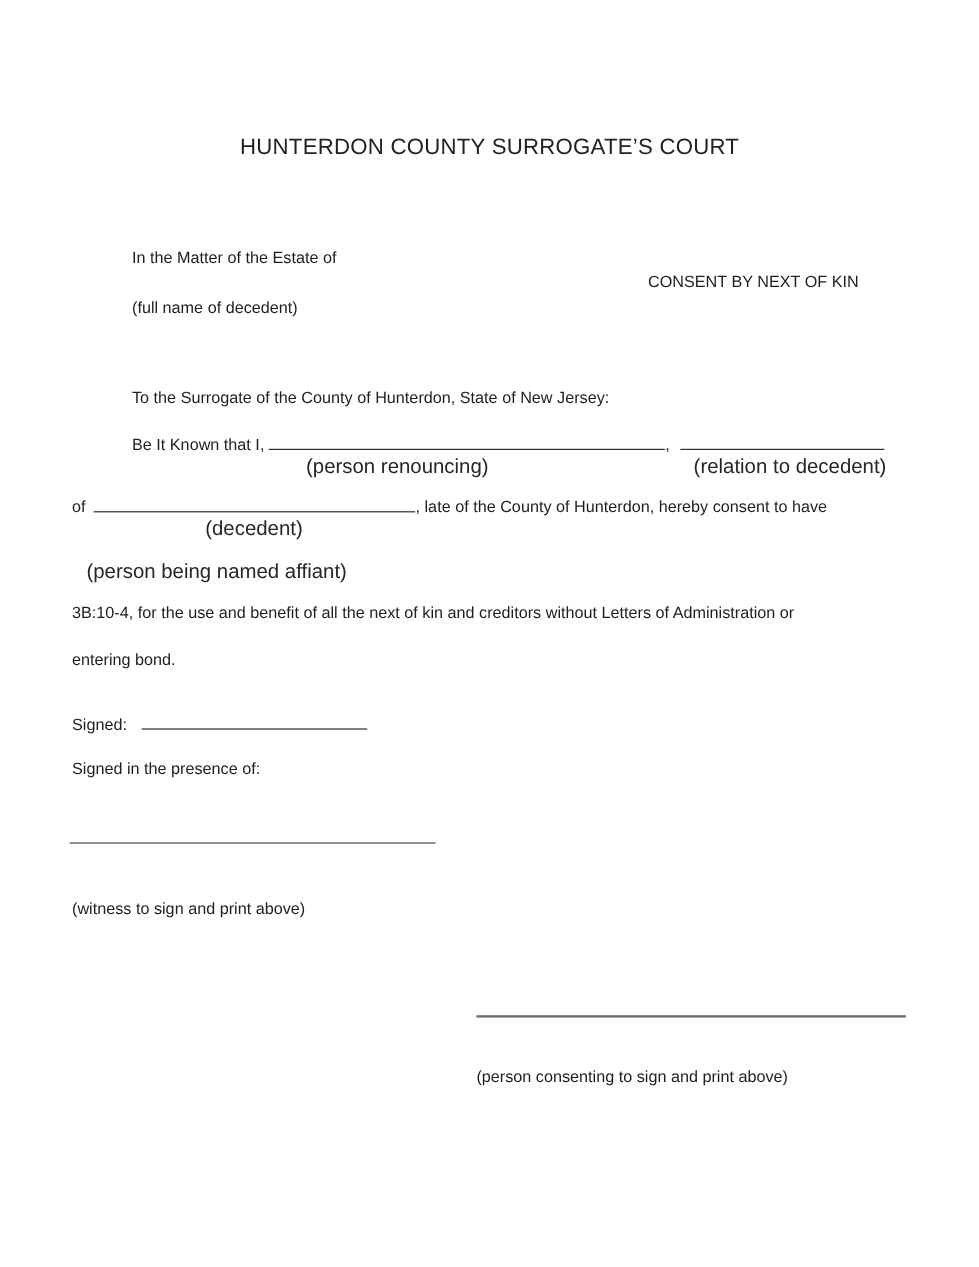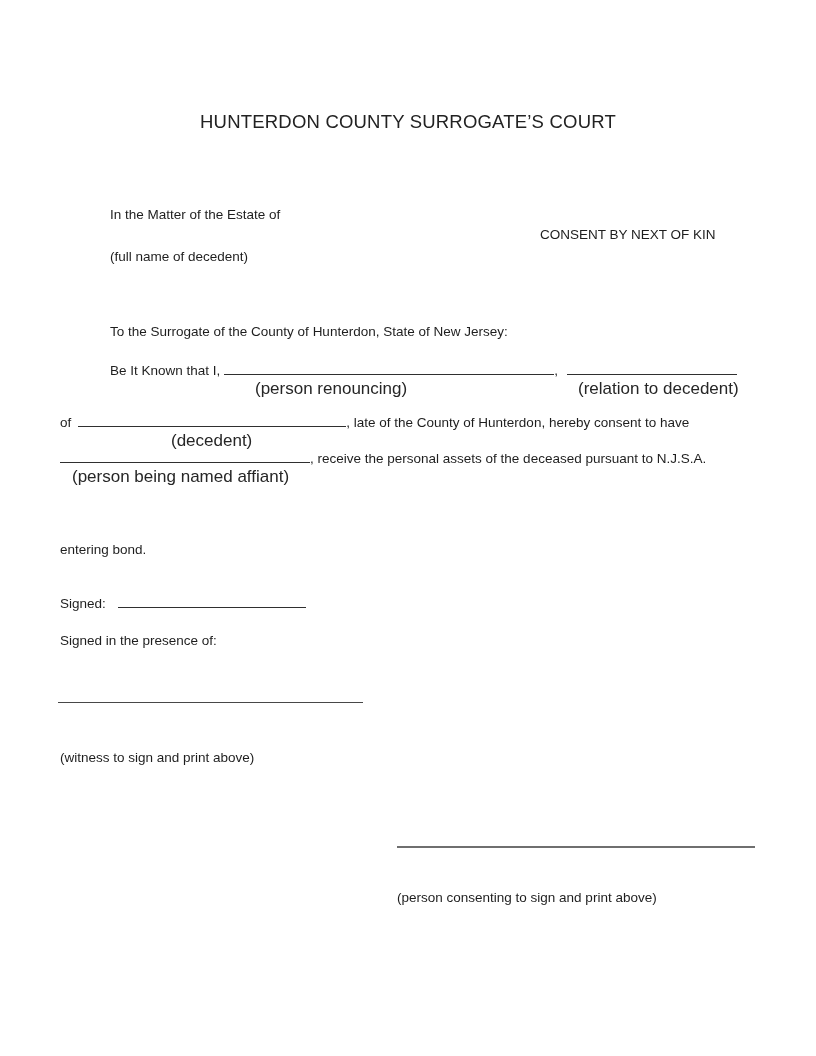--- a/index.html
+++ b/index.html
@@ -69,24 +69,24 @@
 
   <div class="line" style="left:110px; top:323px;">To the Surrogate of the County of Hunterdon, State of New Jersey:</div>
 
   <div class="line small-label" style="left:255px; top:380px;">(person renouncing)</div>
   <div class="line small-label" style="left:578px; top:380px;">(relation to decedent)</div>
 
   <div class="line" style="left:60px; top:414px;"><span>of</span><span class="blank" style="width:268px; margin-left:7px;"></span><span>, late of the County of Hunterdon, hereby consent to have</span></div>
 
   <div class="line small-label" style="left:143px; top:432px;margin-left:28px;">(decedent)</div>
 
-  <div class="line" style="left:60px; top:450px;"><span class="blank" style="width:250px;"></span><span>, receive the personal assets of the deceased pursuant to N.J.S.A.</span></div>
 
   <div class="line small-label" style="left:72px; top:468px;">(person being named affiant)</div>
 
+  <div class="line" style="left:60px; top:502px;">3B:10-4, for the use and benefit of all the next of kin and creditors without Letters of Administration or</div>
 
   <div class="line" style="left:60px; top:541px;">entering bond.</div>
 
   <div class="line" style="left:60px; top:595px;"><span>Signed:</span><span class="blank" style="width:188px; margin-left:12px;"></span></div>
 
   <div class="line" style="left:60px; top:632px;">Signed in the presence of:</div>
 
   <div class="sig-rule witness" style="left:58px; top:702px; width:305px;" title=""></div>
 
   <div class="line" style="left:60px; top:749px;"><span>(witness to sign </span><span class="u">and</span><span> print above)</span></div>

